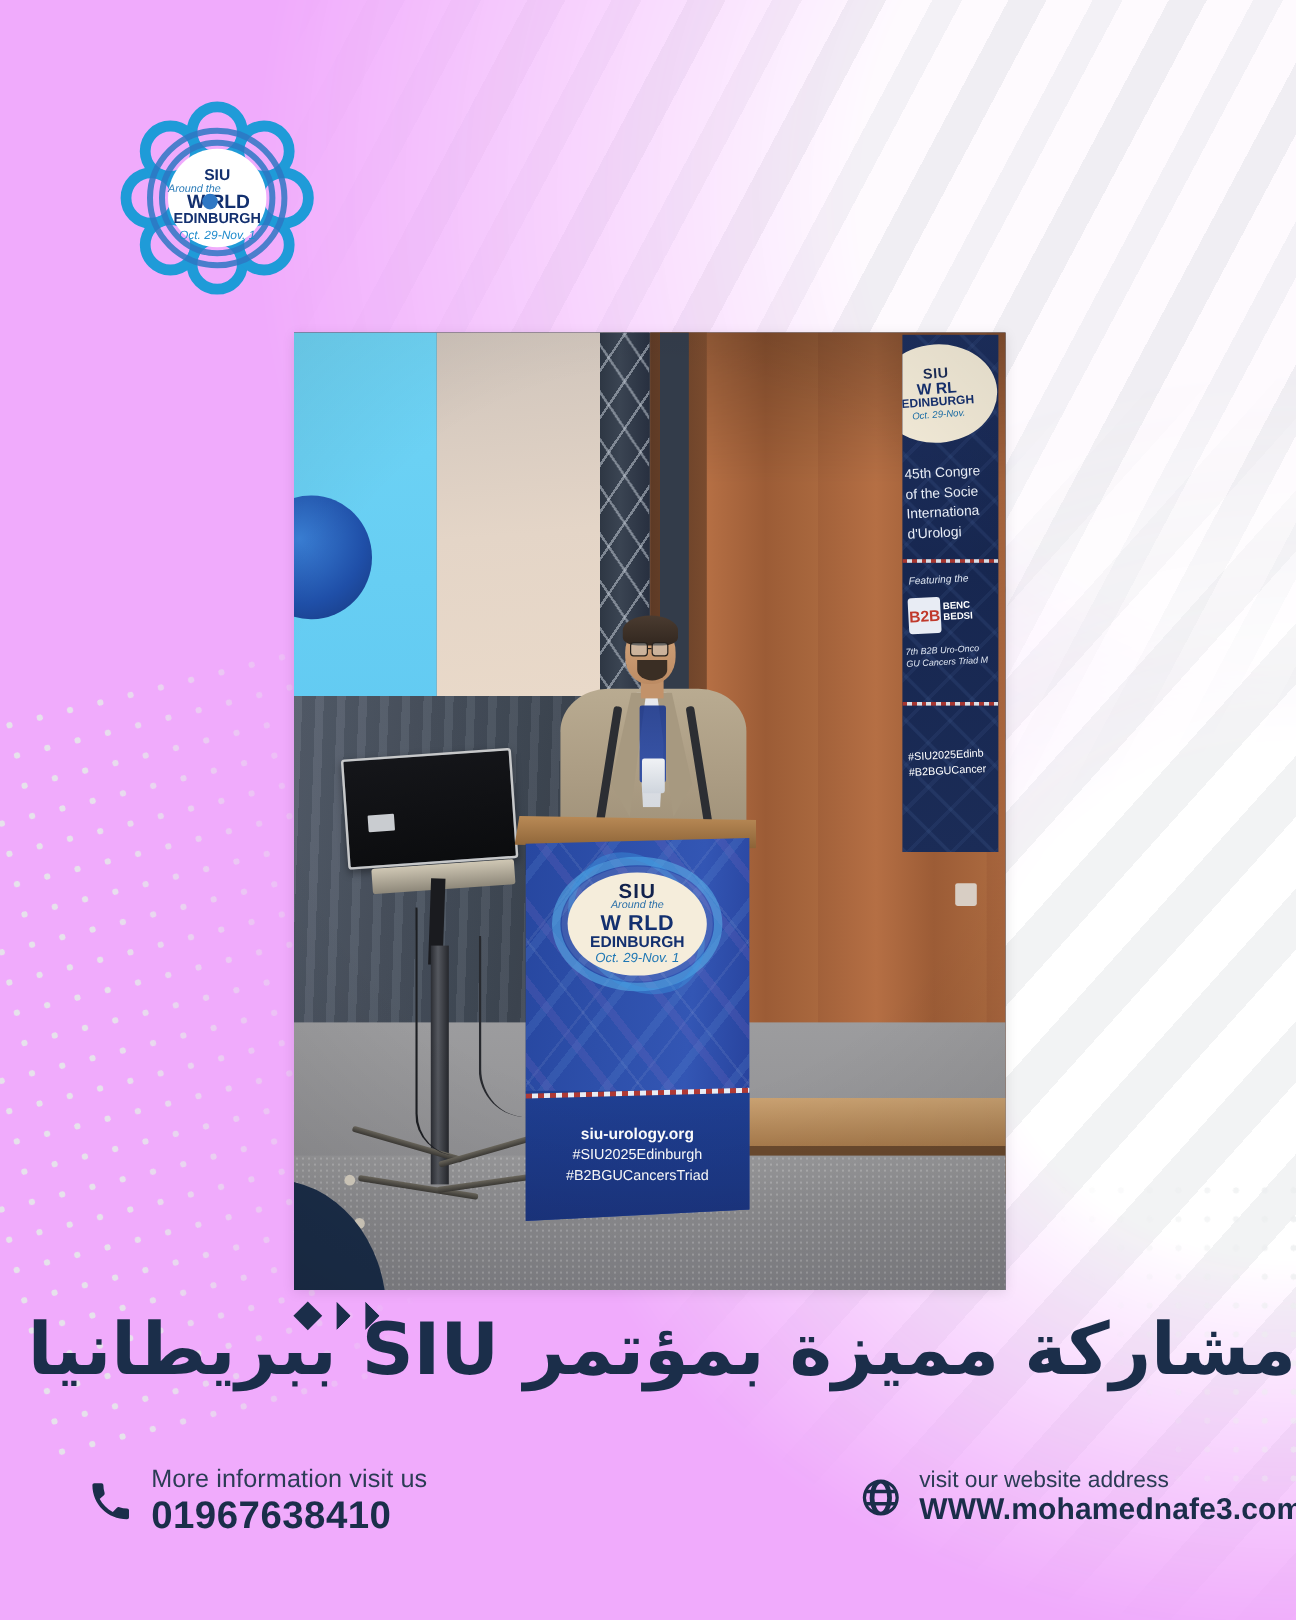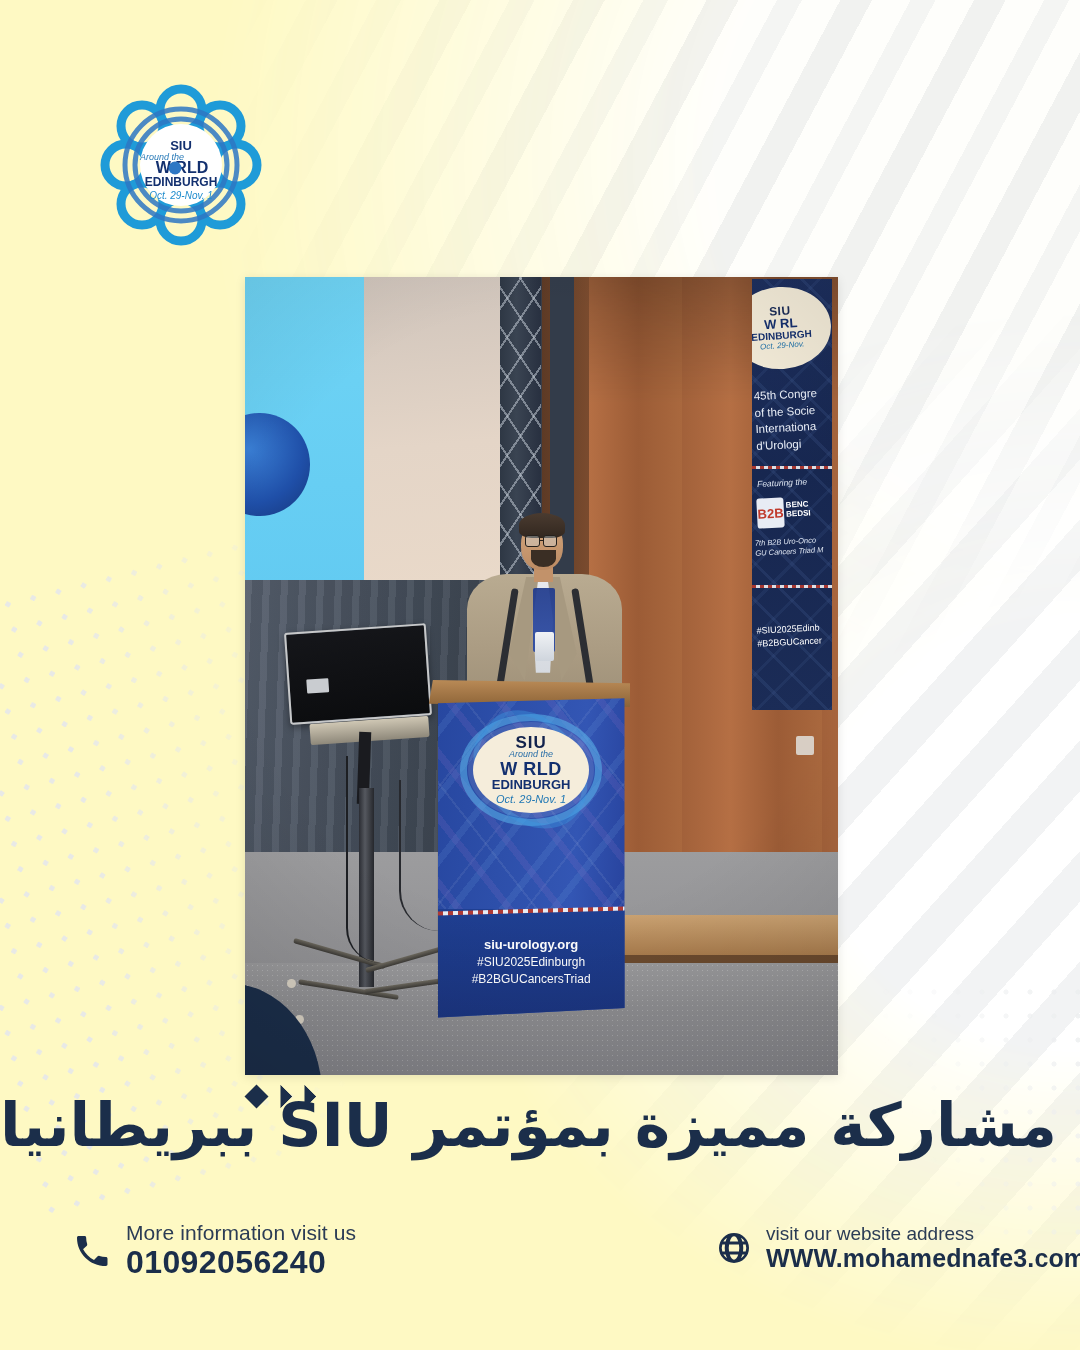--- a/index.html
+++ b/index.html
@@ -6,21 +6,21 @@
   html, body {
     width:1080px; height:1350px;
     font-family:"Liberation Sans", sans-serif;
     background:#ffffff;
     overflow:hidden;
   }
 
   .canvas {
     position:relative;
     width:1080px; height:1350px;
-    background:#fef9c3;
+    background:#f0abfc;
     overflow:hidden;
   }
 
   
   .bg-waves {
     position:absolute; inset:0;
     background:
       repeating-linear-gradient(118deg,
         #ffffff 0px, #ffffff 34px,
         #f1f2f3 34px, #f1f2f3 62px,
@@ -302,21 +302,21 @@
   }
 
   
   .diamonds { position:absolute; left:248px; top:1088px; display:flex; gap:7px; align-items:center; }
   .dia { width:17px; height:17px; background:#1b2e4a; transform:rotate(45deg); }
   .dia.half { clip-path: polygon(0 0, 100% 0, 100% 100%); border-radius:1px; }
 
   
   .headline {
     position:absolute; left:0; top:1092px; width:1080px;
-    text-align:left; direction:rtl;
+    text-align:right; direction:rtl;
     color:#1b2e4a; font-size:60px; font-weight:bold;
     letter-spacing:0px; line-height:1.12;
     font-family:"DejaVu Sans", sans-serif;
   }
 
   
   .footer { position:absolute; left:0; top:1218px; width:1080px; height:90px; }
 
   .f-block { position:absolute; display:flex; align-items:center; gap:14px; }
   .f-phone { left:72px; top:4px; }
@@ -498,21 +498,21 @@
   <div class="footer">
 
     <div class="f-block f-phone">
       <span class="f-icon">
         <svg width="40" height="40" viewBox="0 0 24 24" fill="currentColor">
           <path d="M6.6 10.8c1.4 2.8 3.8 5.1 6.6 6.6l2.2-2.2c.3-.3.7-.4 1.1-.2 1.2.4 2.5.6 3.8.6.6 0 1 .4 1 1V20c0 .6-.4 1-1 1C10.6 21 3 13.4 3 4c0-.6.4-1 1-1h3.5c.6 0 1 .4 1 1 0 1.3.2 2.6.6 3.8.1.4 0 .8-.2 1.1l-2.3 2z"></path>
         </svg>
       </span>
       <span class="f-text">
         <span class="f-top" style="display:block">More information visit us</span>
-        <span class="f-main" style="display:block">01092056240</span>
+        <span class="f-main" style="display:block">01967638410</span>
       </span>
     </div>
 
     <div class="f-block f-web">
       <span class="f-icon">
         <svg width="36" height="36" viewBox="0 0 24 24" fill="currentColor">
           <path d="M12 2a10 10 0 1 0 0 20 10 10 0 0 0 0-20zm0 2.2c1.1 0 2.2 1.3 2.8 3.4H9.2C9.8 5.5 10.9 4.2 12 4.2zM7.4 5.2A11.6 11.6 0 0 0 6.4 7.6H4.9a8.1 8.1 0 0 1 2.5-2.4zM4.2 9.6h1.8a16 16 0 0 0 0 4.8H4.2a8 8 0 0 1 0-4.8zm.7 6.8h1.5c.3.9.6 1.7 1 2.4a8.1 8.1 0 0 1-2.5-2.4zM12 19.8c-1.1 0-2.2-1.3-2.8-3.4h5.6c-.6 2.1-1.7 3.4-2.8 3.4zm3.3-5.4H8.7a14 14 0 0 1 0-4.8h6.6a14 14 0 0 1 0 4.8zm1.3 4.4c.4-.7.7-1.5 1-2.4h1.5a8.1 8.1 0 0 1-2.5 2.4zm1.4-4.4a16 16 0 0 0 0-4.8h1.8a8 8 0 0 1 0 4.8h-1.8zm-.4-6.8c-.3-.9-.6-1.7-1-2.4a8.1 8.1 0 0 1 2.5 2.4h-1.5z"></path>
         </svg>
       </span>
       <span class="f-text">

